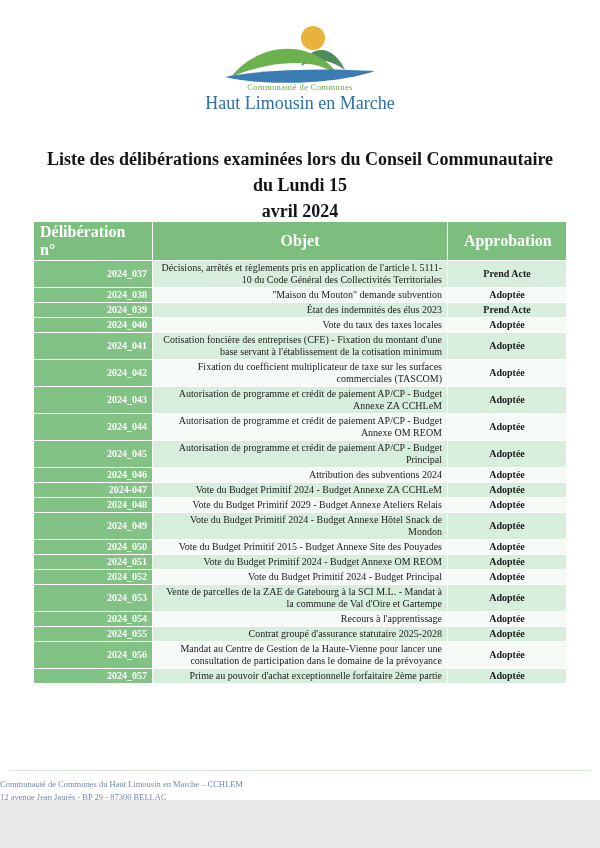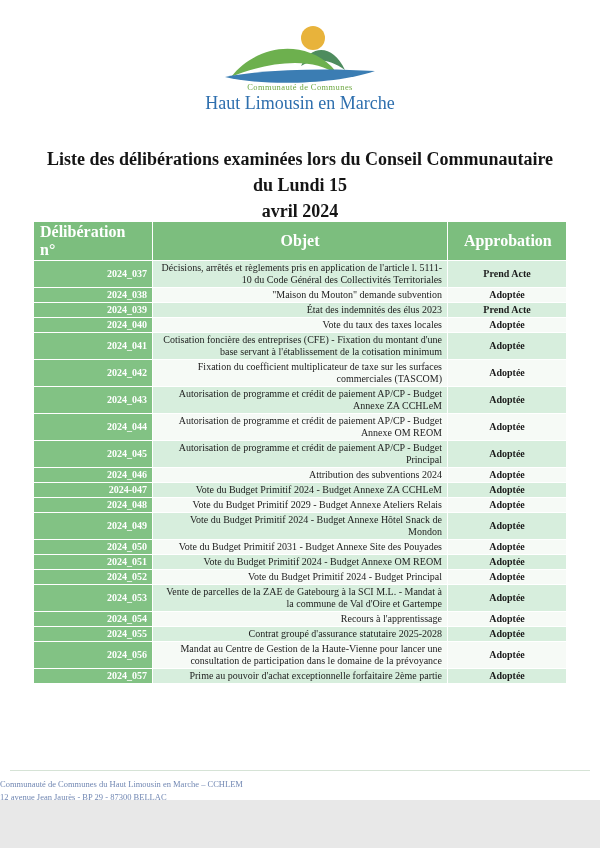--- a/index.html
+++ b/index.html
@@ -132,21 +132,21 @@
           <td class="col-obj">Vote du Budget Primitif 2029 - Budget Annexe Ateliers Relais</td>
           <td class="col-app">Adoptée</td>
         </tr>
         <tr class="mint">
           <td class="col-num">2024_049</td>
           <td class="col-obj">Vote du Budget Primitif 2024 - Budget Annexe Hôtel Snack de Mondon</td>
           <td class="col-app">Adoptée</td>
         </tr>
         <tr class="plain">
           <td class="col-num">2024_050</td>
-          <td class="col-obj">Vote du Budget Primitif 2031 - Budget Annexe Site des Pouyades</td>
+          <td class="col-obj">Vote du Budget Primitif 2015 - Budget Annexe Site des Pouyades</td>
           <td class="col-app">Adoptée</td>
         </tr>
         <tr class="mint">
           <td class="col-num">2024_051</td>
           <td class="col-obj">Vote du Budget Primitif 2024 - Budget Annexe OM REOM</td>
           <td class="col-app">Adoptée</td>
         </tr>
         <tr class="plain">
           <td class="col-num">2024_052</td>
           <td class="col-obj">Vote du Budget Primitif 2024 - Budget Principal</td>

